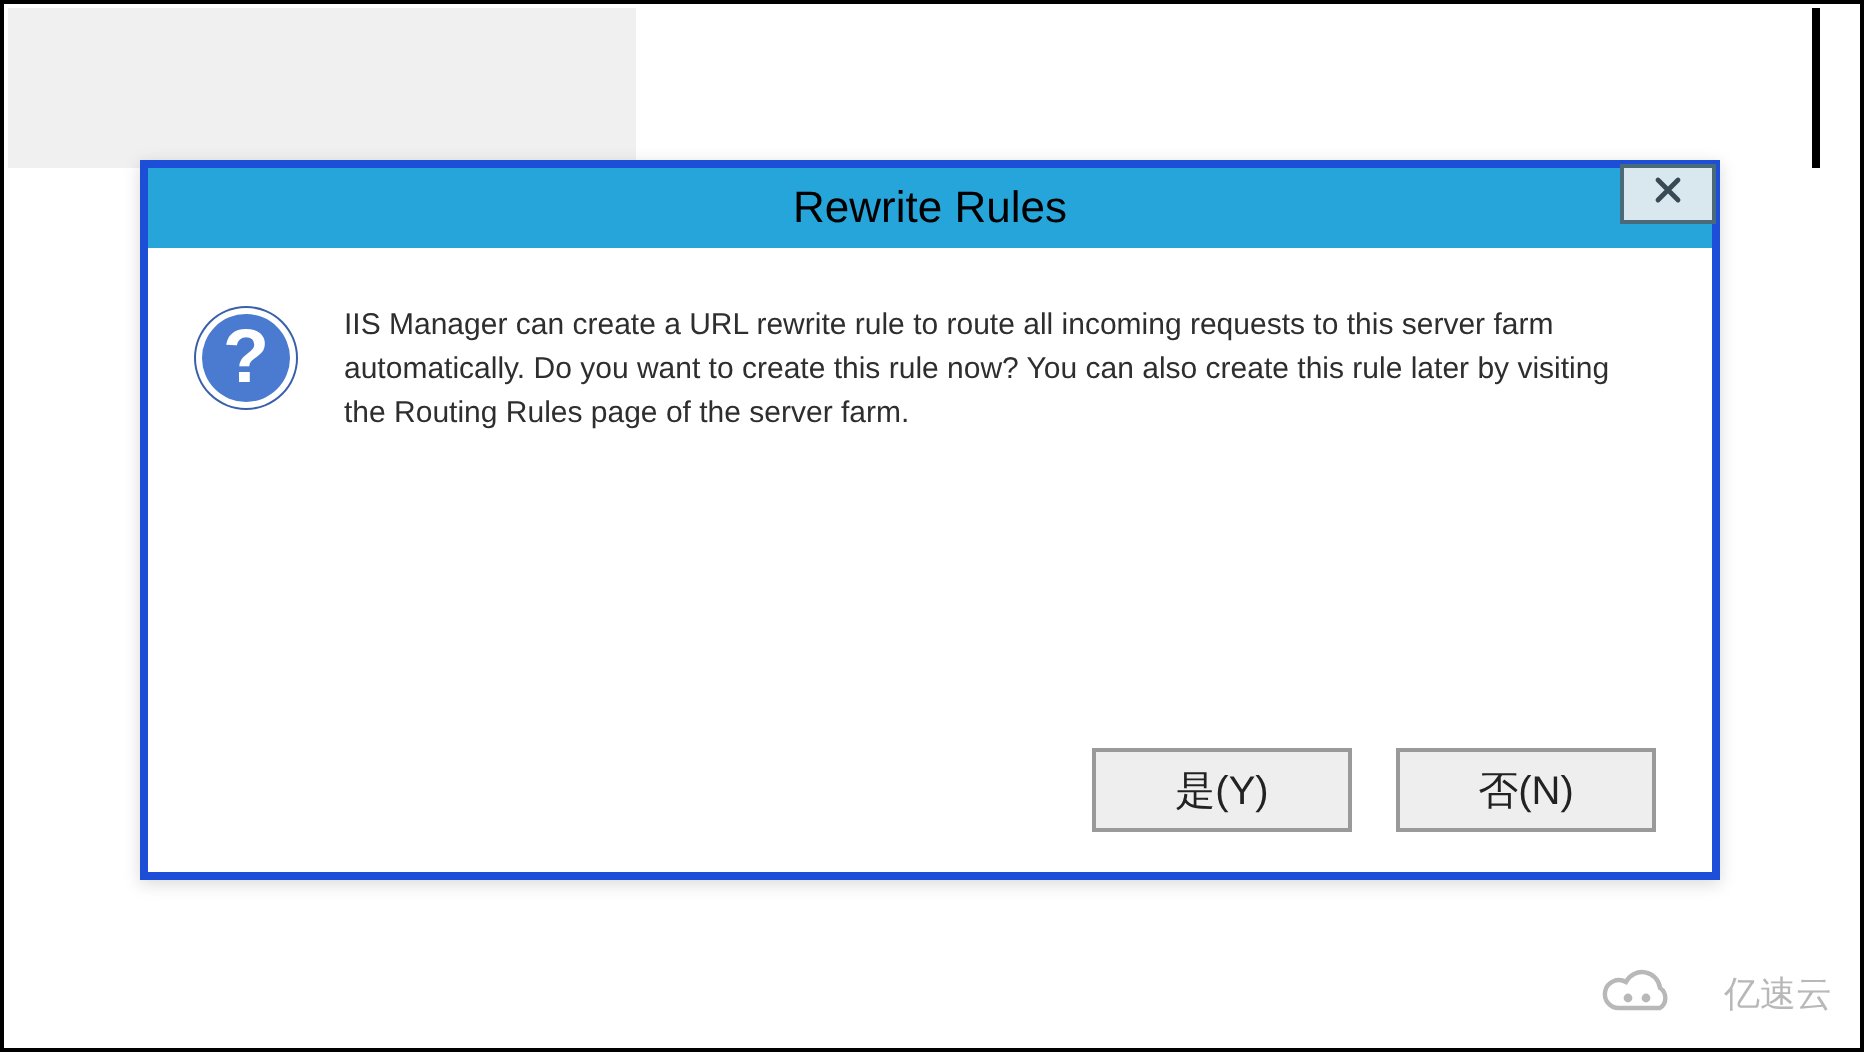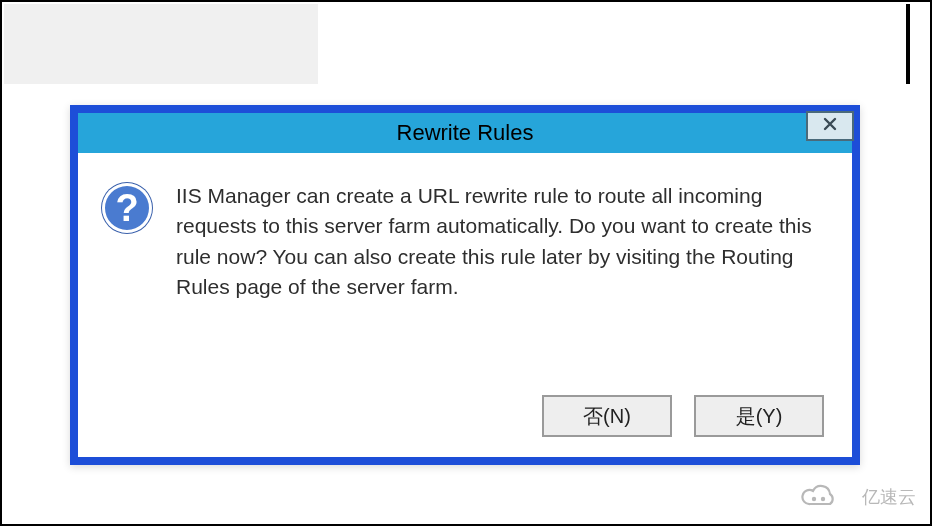--- a/index.html
+++ b/index.html
@@ -31,23 +31,22 @@
       width: 4px; height: 80px;
       background: #000;
     }
     .dialog {
       position: absolute;
       top: 78px;
       left: 68px;
       width: 790px;
       height: 360px;
       background: #ffffff;
-      border: 8px solid #1d4ed8;
+      border: 4px solid #1d4ed8;
       box-shadow: 0 2px 8px rgba(0,0,0,0.15);
-      margin-top: 25px;
     }
     .titlebar {
       height: 40px;
       background: #26a5da;
       display: flex;
       align-items: center;
       justify-content: center;
       position: relative;
     }
     .title-text {
@@ -83,21 +82,21 @@
       align-items: center;
       justify-content: center;
       color: #fff;
       font-size: 38px;
       font-weight: bold;
       box-shadow: inset 0 0 0 3px #fff, 0 0 0 1px #3a5fa8;
     }
     .msg-col {
       flex: 1;
       color: #2e2e2e;
-      font-size: 21px;
+      font-size: 15px;
       line-height: 1.45;
       padding-right: 10px;
     }
     .button-row {
       position: absolute;
       bottom: 20px;
       right: 28px;
       display: flex;
       gap: 22px;
     }
@@ -150,22 +149,22 @@
     </div>
 
     <div class="dialog-body">
       <div class="icon-col">
         <div class="qmark">?</div>
       </div>
       <div class="msg-col">IIS Manager can create a URL rewrite rule to route all incoming requests to this server farm automatically. Do you want to create this rule now? You can also create this rule later by visiting the Routing Rules page of the server farm.</div>
     </div>
 
     <div class="button-row">
+      <button class="dlg-btn">是(Y)</button>
       <button class="dlg-btn">否(N)</button>
-      <button class="dlg-btn">是(Y)</button>
     </div>
   </div>
 
   <div class="watermark">
     <span class="cloud">
       <svg viewBox="0 0 42 26">
         <path d="M12 20a7 7 0 1 1 3-13 9 9 0 0 1 17 3 6 6 0 0 1 0 10H12z" fill="none" stroke="#b8b8b8" stroke-width="2.2"></path>
         <circle cx="16" cy="15" r="2.2" fill="#b8b8b8"></circle>
         <circle cx="25" cy="15" r="2.2" fill="#b8b8b8"></circle>
       </svg>

